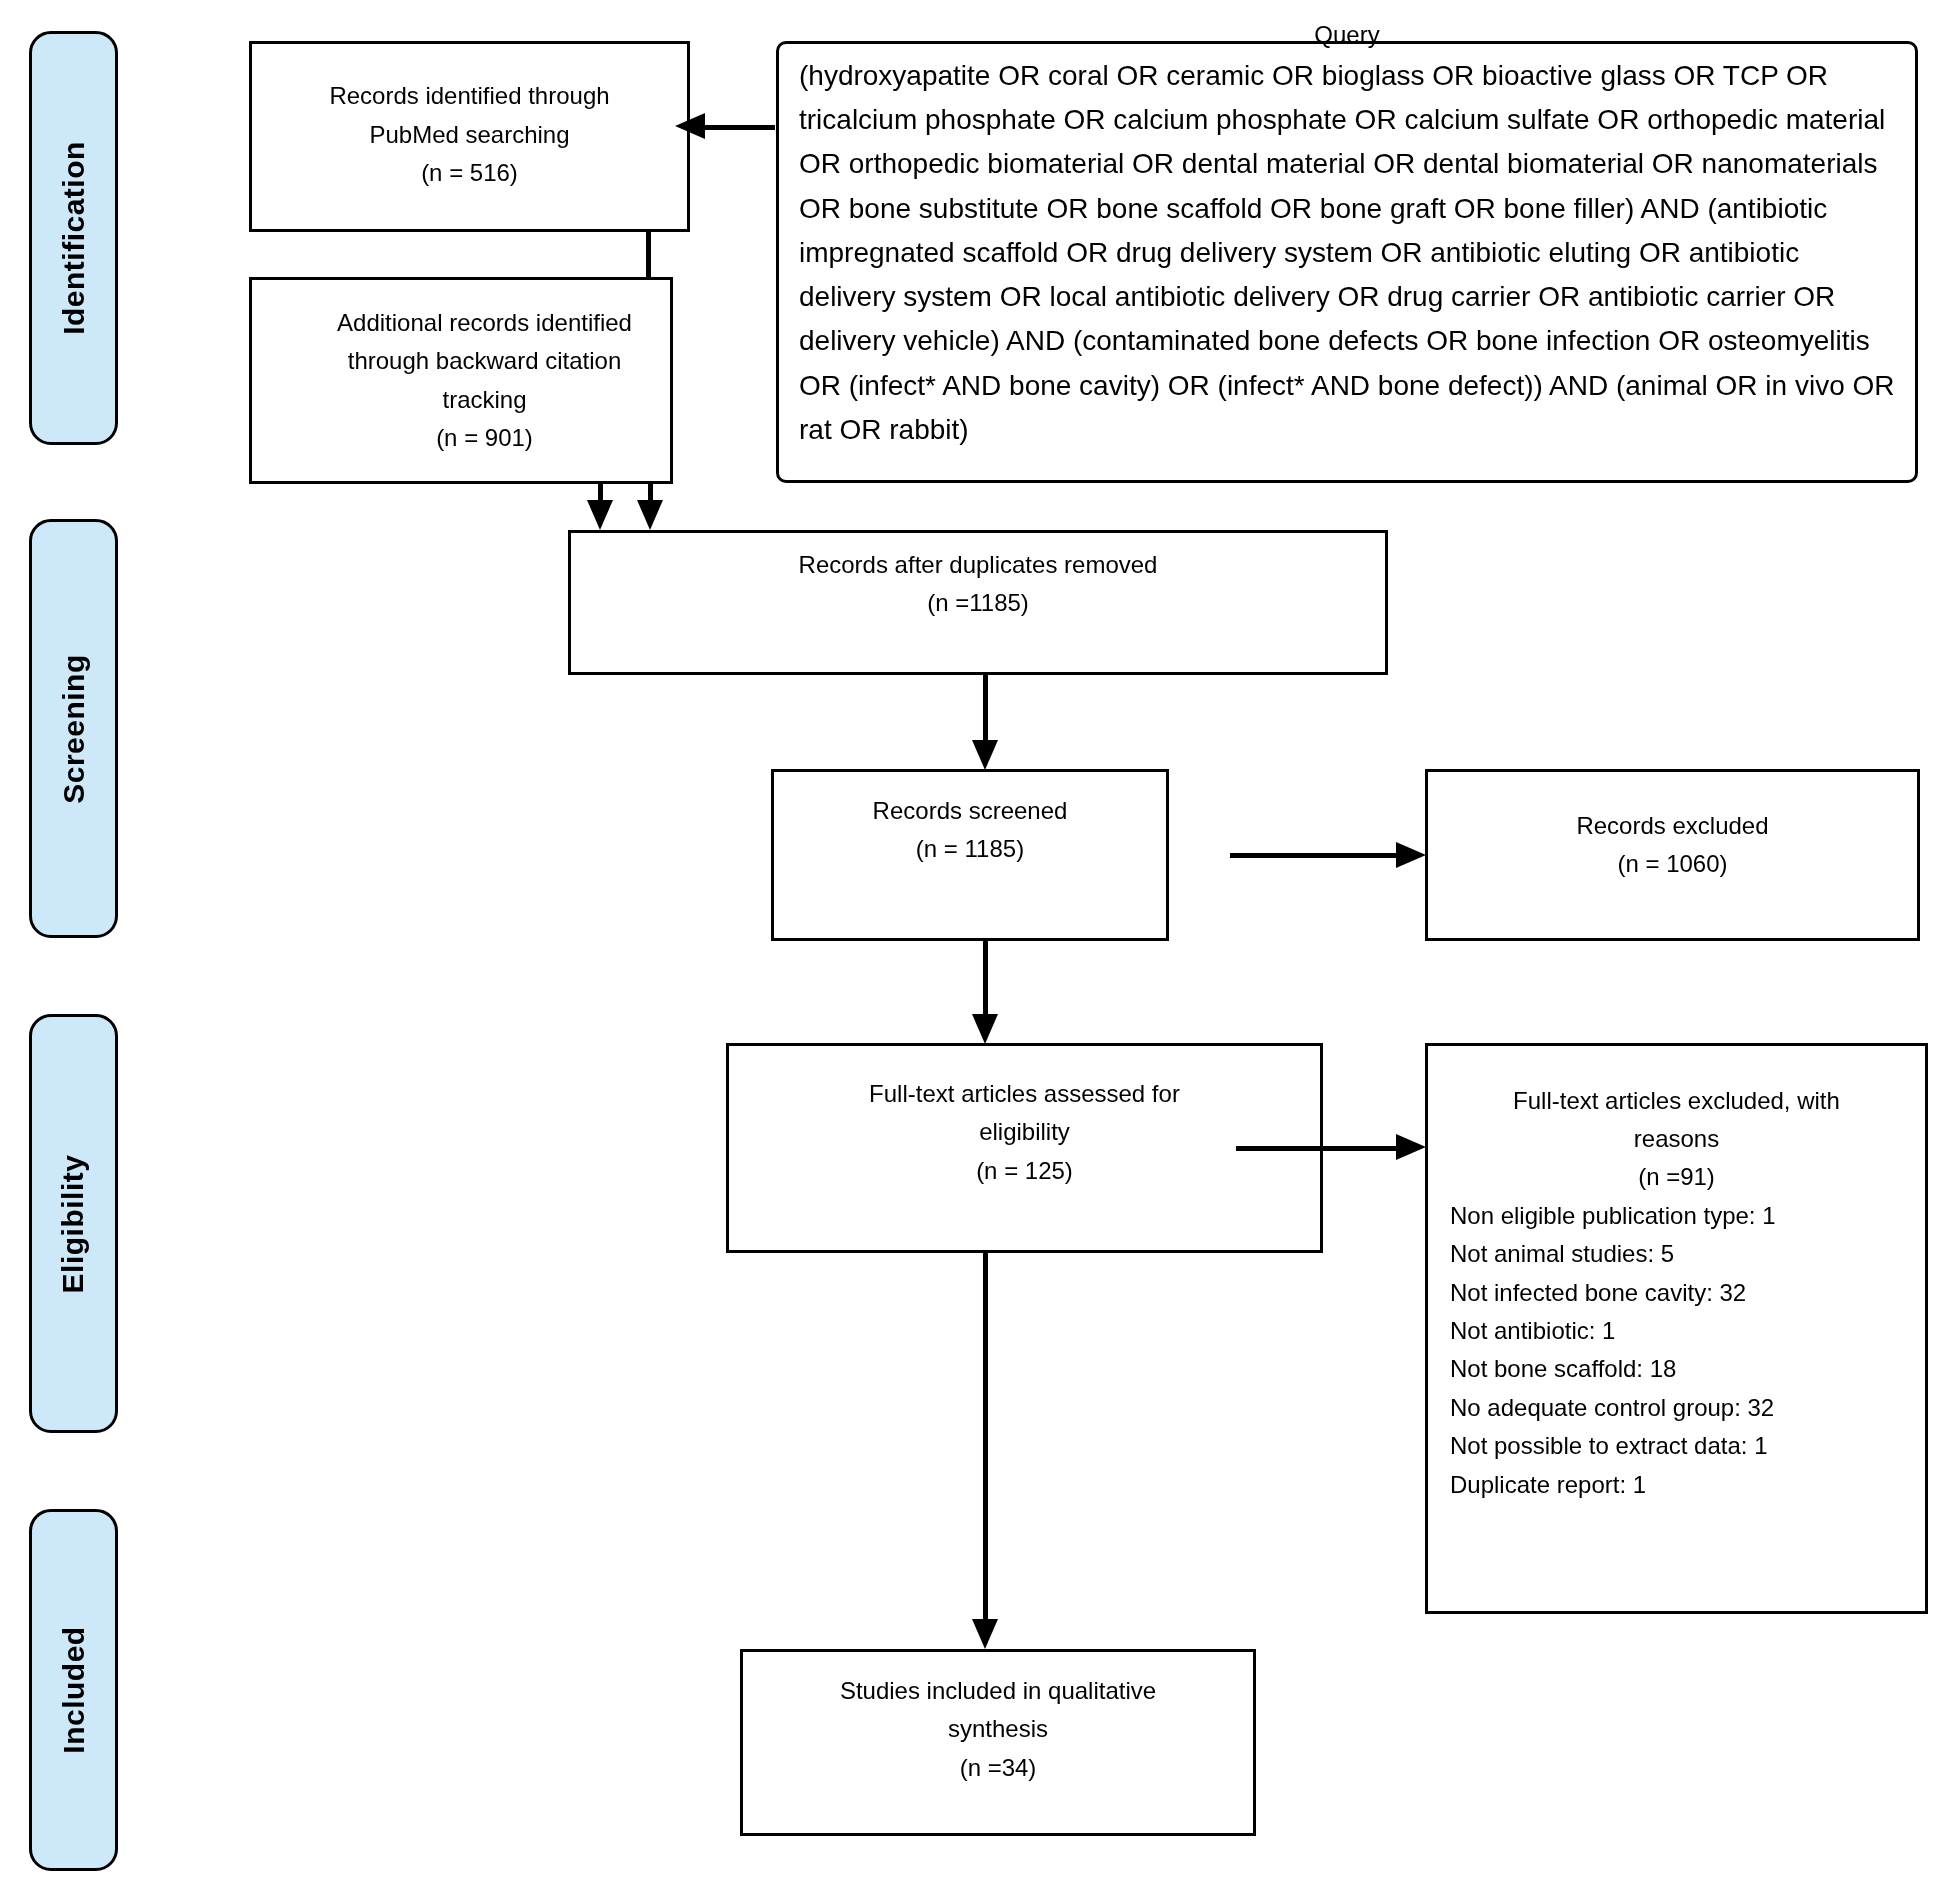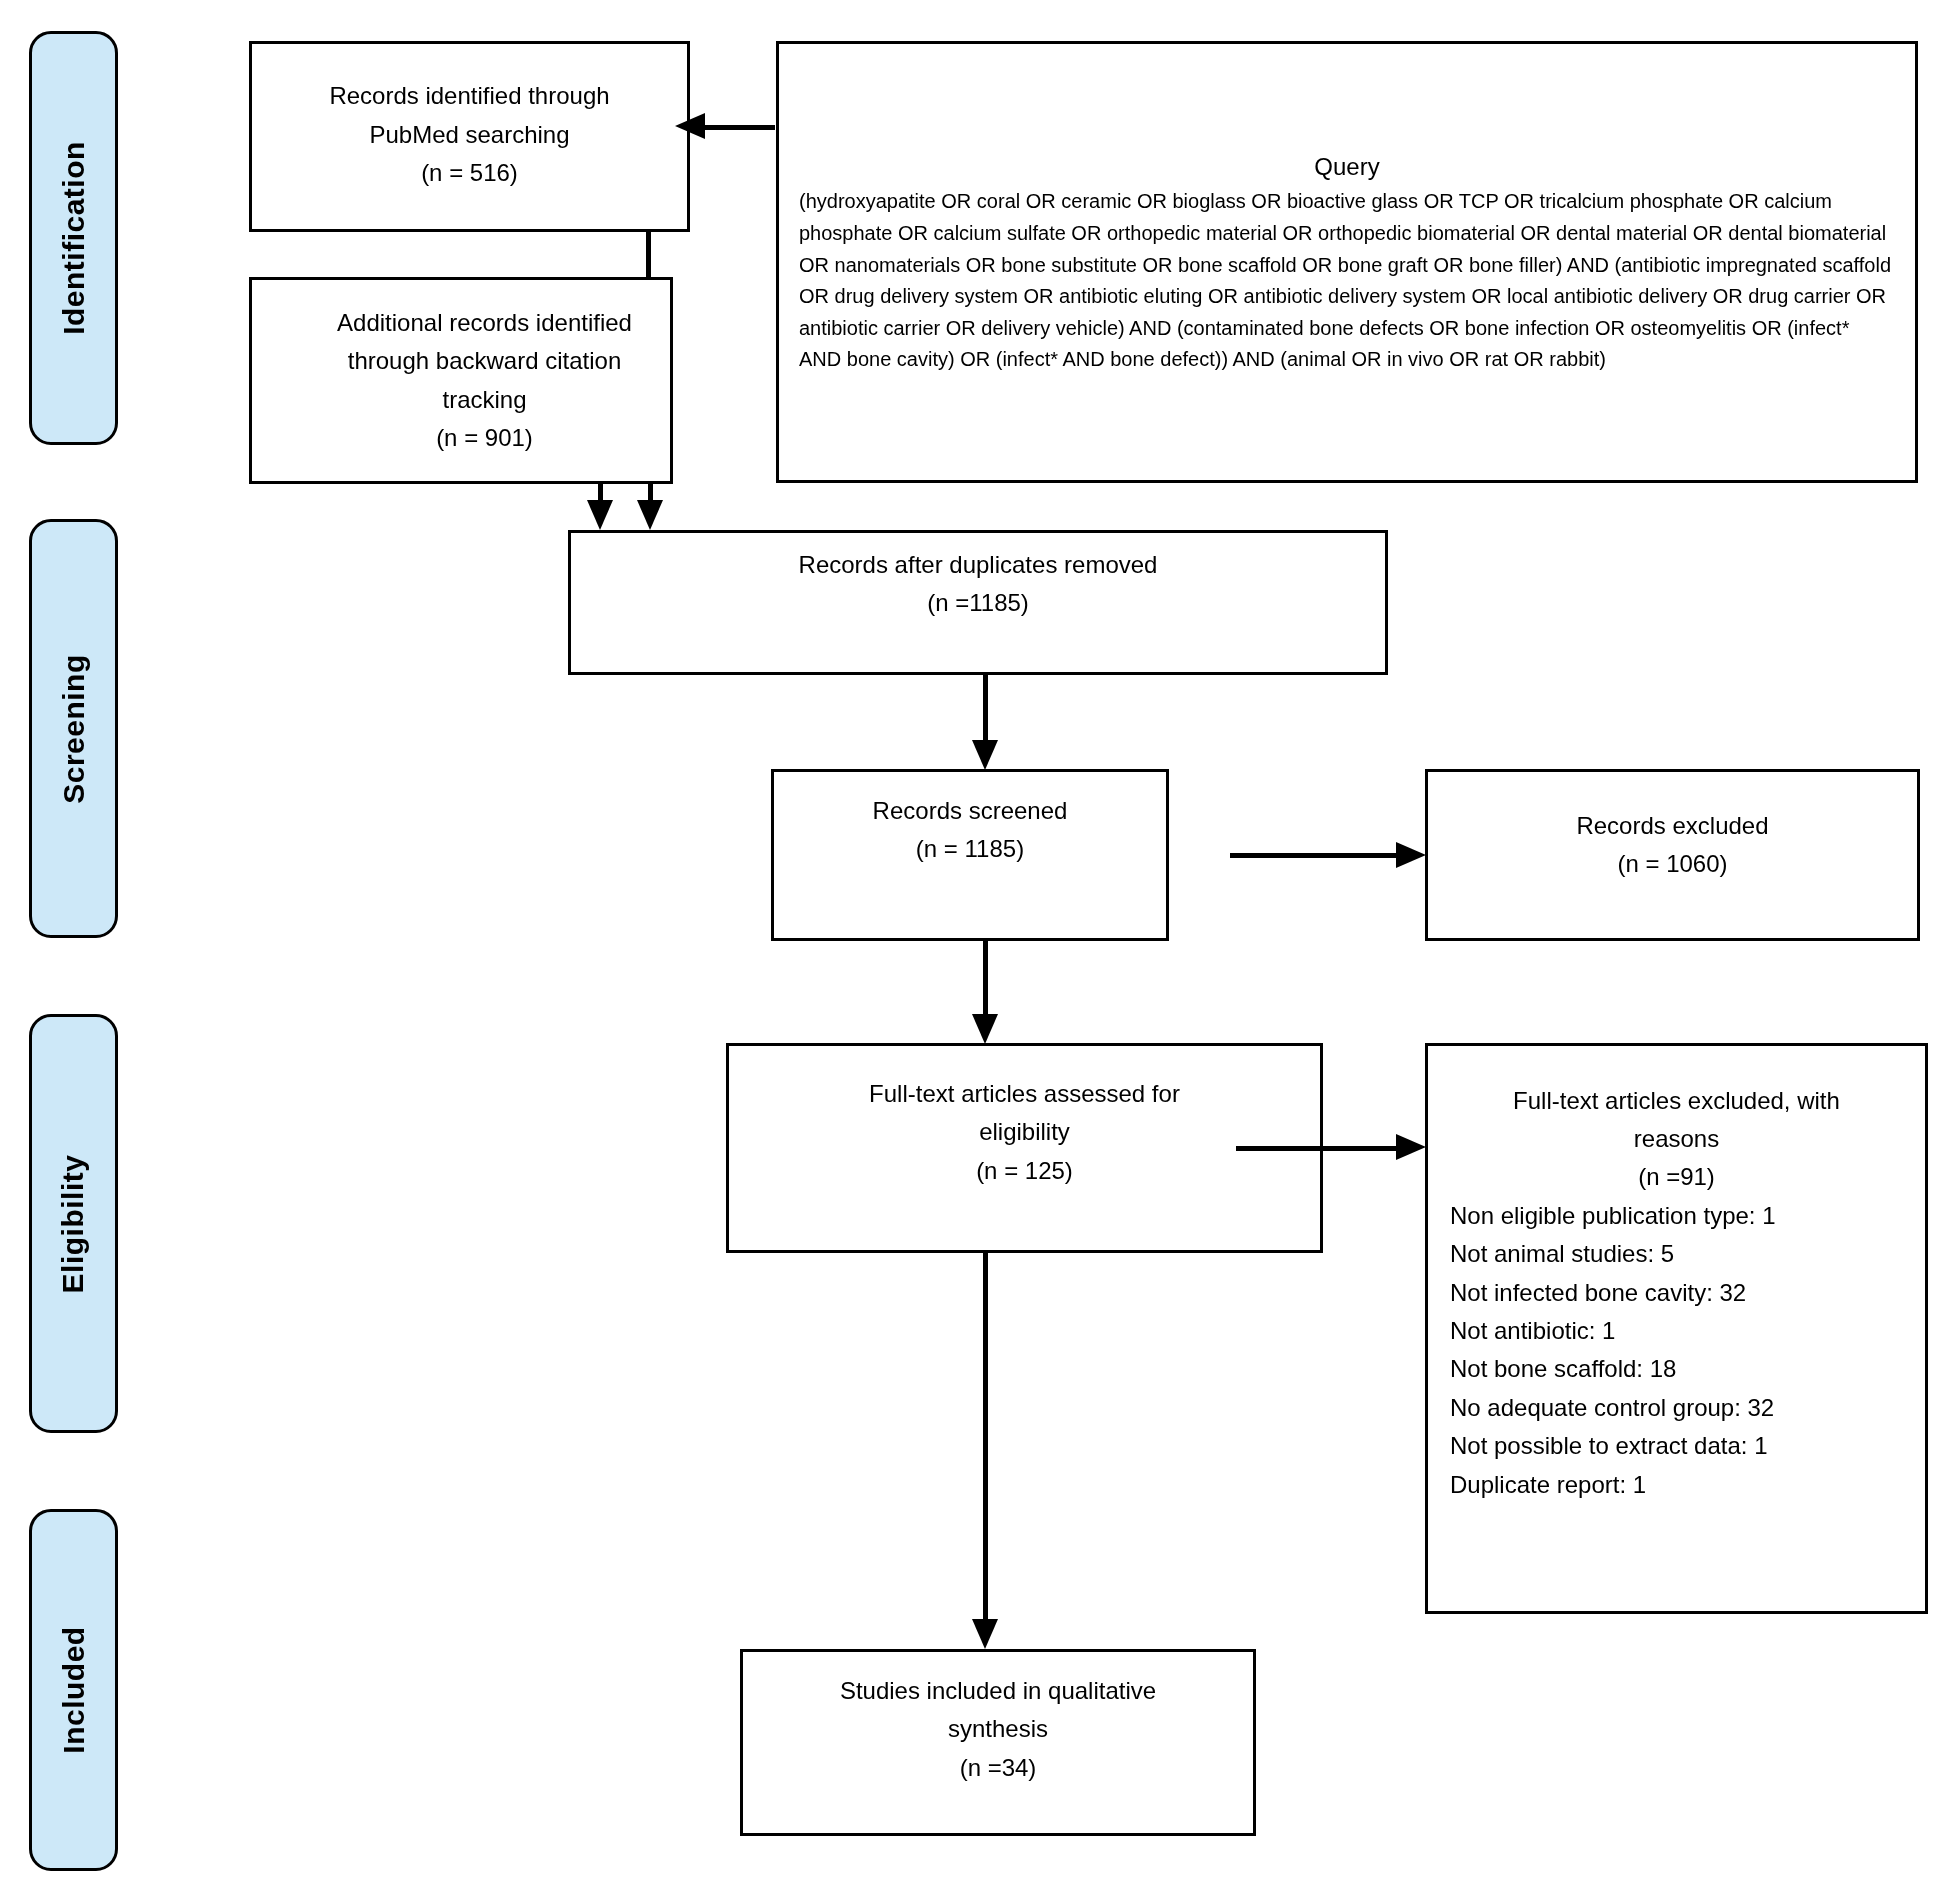--- a/index.html
+++ b/index.html
@@ -21,23 +21,23 @@
 
   
   .box{
     position:absolute;background:#fff;border:3.7px solid #000;
     box-sizing:border-box;display:flex;flex-direction:column;
     align-items:center;justify-content:center;
     font-size:24px;line-height:1.6;text-align:center;
   }
   .box-text{width:100%;padding:0 10.5px;box-sizing:border-box;}
 
-  .query-box{justify-content:center;padding:9px 20px;text-align:left;}
+  .query-box{justify-content:flex-end;padding:28px 20px;text-align:left;border-radius:10px;}
   .query-title{width:100%;text-align:center;font-size:24px;line-height:1.6;}
-  .query-text{width:100%;font-size:20px;line-height:1.58;text-align:left;}
+  .query-text{width:100%;font-size:28px;line-height:1.58;text-align:left;}
 
   .reasons-box{justify-content:flex-start;padding:15.7px 15.7px;}
   .reasons-header{width:100%;text-align:center;font-size:24px;line-height:1.6;margin-top:20px;}
   .reasons-items{width:100%;text-align:left;font-size:24px;line-height:1.6;padding-left:6.3px;box-sizing:border-box;}
 
   
   .vline,.hline{position:absolute;background:#000;}
   .vline{width:4.7px;}
   .hline{height:4.7px;}
   .head{position:absolute;width:0;height:0;}

